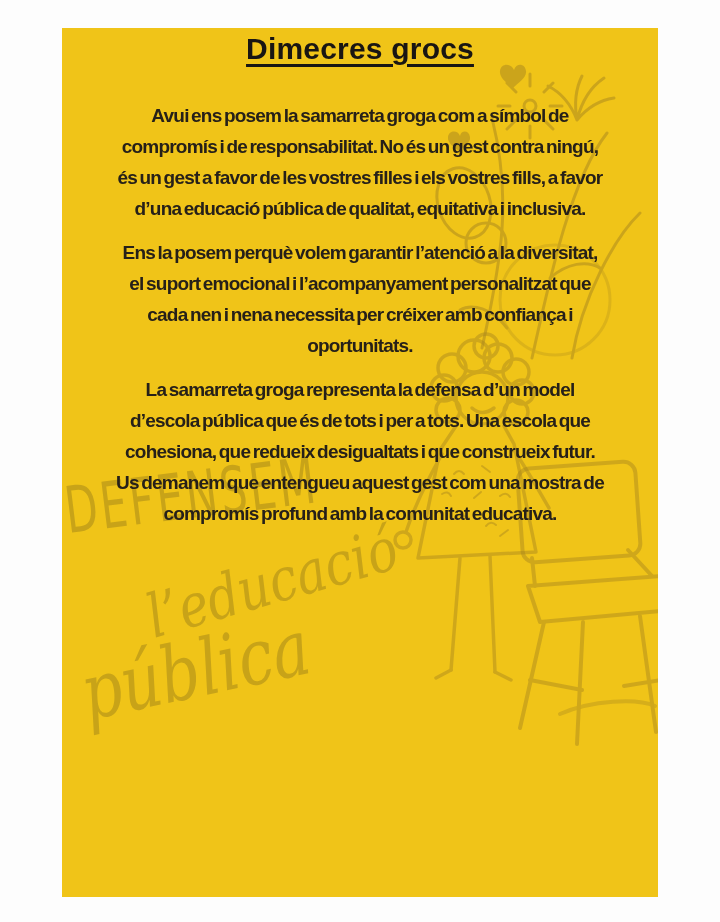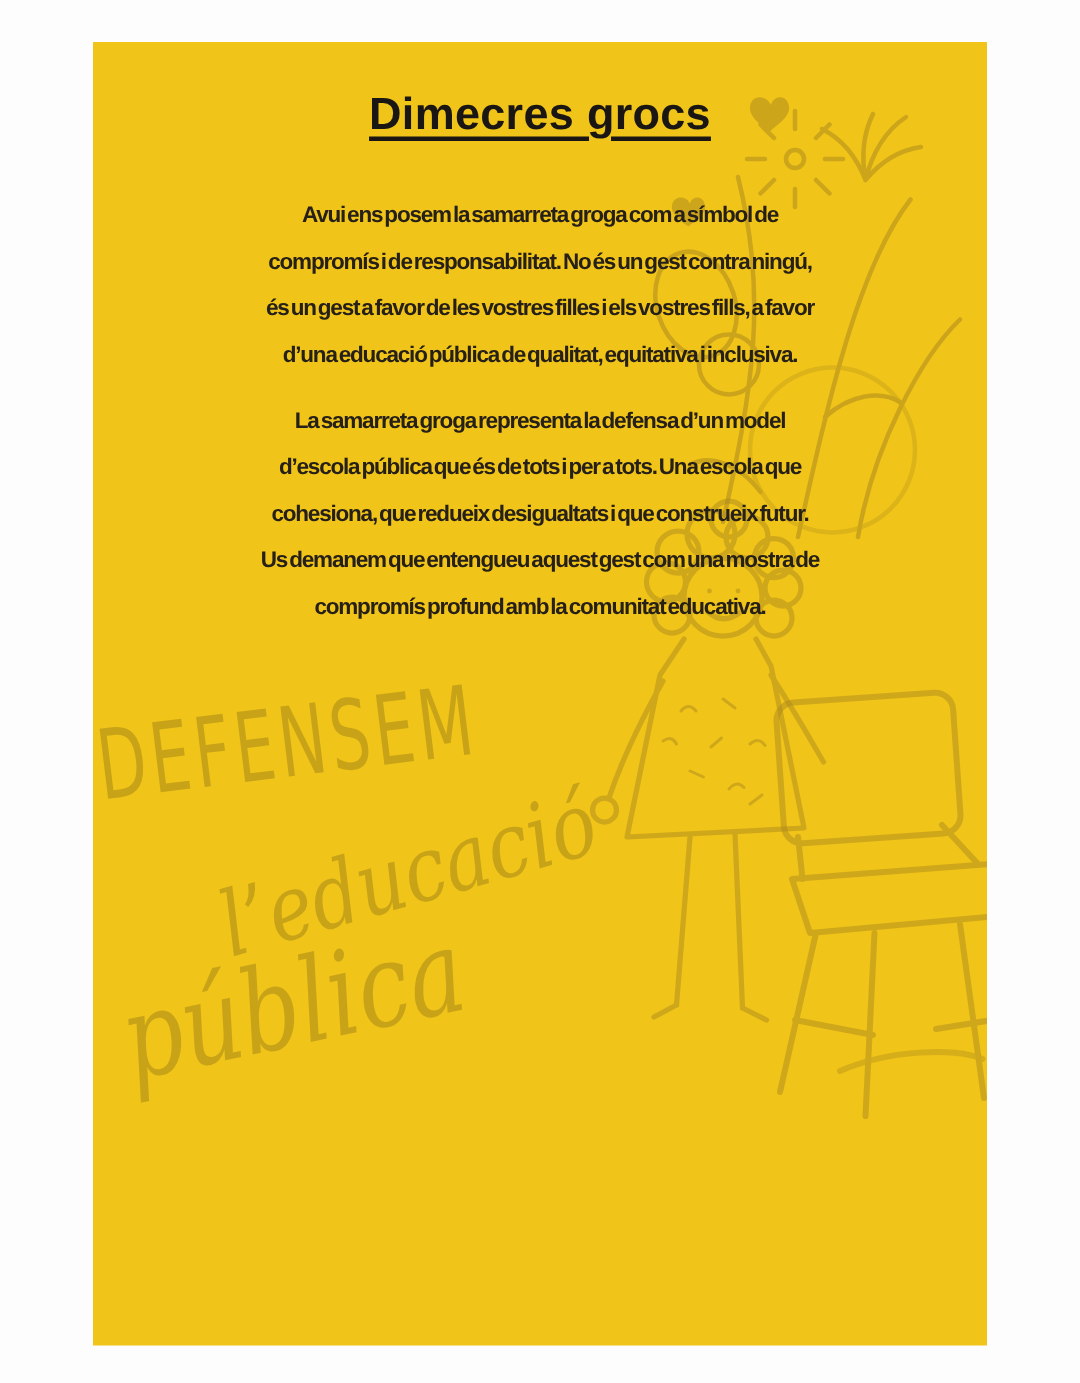--- a/index.html
+++ b/index.html
@@ -3,30 +3,30 @@
 <meta charset="utf-8">
 <style>
   html,body{margin:0;padding:0;}
   body{background:#fdfdfd;font-family:"Liberation Sans",sans-serif;}
   .page{position:relative;width:720px;height:922px;background:#fdfdfd;overflow:hidden;}
   .poster{
     position:absolute;left:62px;top:28px;width:596px;height:869px;
     background:#f0c418;overflow:hidden;
   }
   .doodles{position:absolute;left:0;top:0;width:596px;height:869px;z-index:0;}
-  .content{position:relative;z-index:1;padding:32px 10px 0;}
+  .content{position:relative;z-index:1;padding:4px 10px 0;}
   .title{
     margin:0 0 34px;text-align:center;
     font-size:30px;font-weight:bold;color:#191613;
     text-decoration:underline;text-decoration-thickness:3px;text-underline-offset:5px;
     letter-spacing:0.2px;
   }
   .para{
     margin:0 0 13px;text-align:center;white-space:pre-line;
-    font-size:15px;line-height:31px;font-weight:bold;color:#262019;
+    font-size:19px;line-height:31px;font-weight:bold;color:#262019;
     letter-spacing:-0.8px;word-spacing:-2px;
   }
   .wm-caps{font-family:"DejaVu Sans",sans-serif;font-weight:400;letter-spacing:3px;}
   .wm-script{font-family:"DejaVu Serif",serif;font-style:italic;}
 </style>
 </head>
 <body>
 
 <div class="page">
   <div class="poster">
@@ -114,20 +114,24 @@
         <text class="wm-script" font-size="62" transform="translate(26,692) rotate(-12) scale(1,1.25)">pública</text>
       </g>
     </svg>
 
     <div class="content">
       <h1 class="title">Dimecres grocs</h1>
       <p class="para">Avui ens posem la samarreta groga com a símbol de
 compromís i de responsabilitat. No és un gest contra ningú,
 és un gest a favor de les vostres filles i els vostres fills, a favor
 d’una educació pública de qualitat, equitativa i inclusiva.</p>
+      <p class="para">Ens la posem perquè volem garantir l’atenció a la diversitat,
+el suport emocional i l’acompanyament personalitzat que
+cada nen i nena necessita per créixer amb confiança i
+oportunitats.</p>
       <p class="para">La samarreta groga representa la defensa d’un model
 d’escola pública que és de tots i per a tots. Una escola que
 cohesiona, que redueix desigualtats i que construeix futur.
 Us demanem que entengueu aquest gest com una mostra de
 compromís profund amb la comunitat educativa.</p>
     </div>
 
   </div>
 </div>
 

